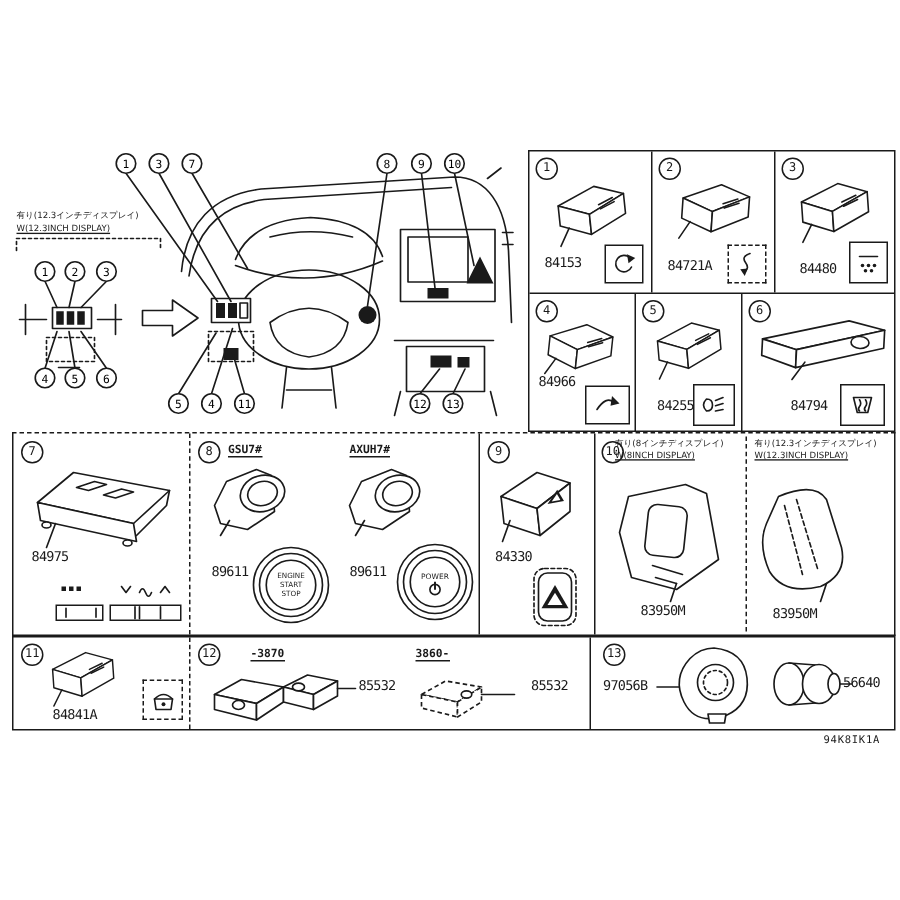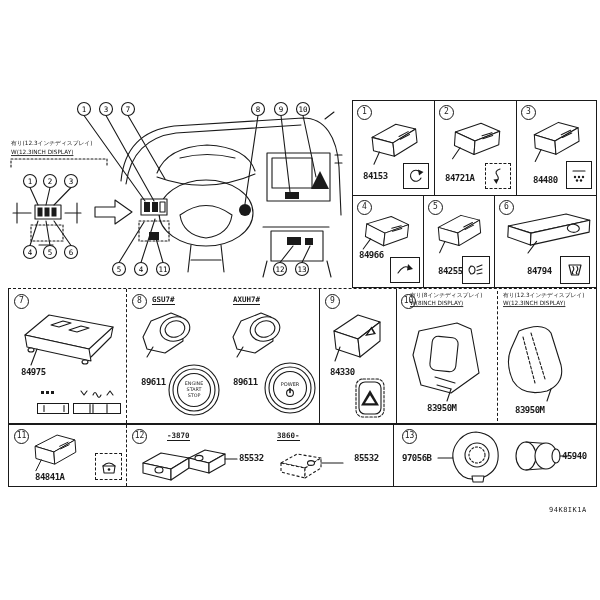--- a/index.html
+++ b/index.html
@@ -6,40 +6,40 @@
   body{width:600px;height:600px;background:#fff;position:relative;overflow:hidden;
        font-family:"DejaVu Sans",sans-serif;color:#1a1a1a;}
   .abs{position:absolute;}
   svg{display:block;overflow:visible;}
   .ln{stroke:#1a1a1a;fill:none;stroke-width:1.1;stroke-linejoin:round;stroke-linecap:round;}
   .fc{fill:#fff;stroke:#1a1a1a;stroke-width:1.1;stroke-linejoin:round;}
   .fk{fill:#1a1a1a;stroke:none;}
   .circ{position:absolute;width:13px;height:13px;border:1px solid #1a1a1a;border-radius:50%;
         font-size:8px;line-height:12px;text-align:center;background:#fff;
         font-family:"DejaVu Sans Mono",monospace;z-index:3;}
-  .part{position:absolute;font-family:"DejaVu Sans Mono",monospace;font-size:9px;font-weight:bold;
+  .part{position:absolute;font-family:"DejaVu Sans Mono",monospace;font-size:9px;font-weight:normal;
         letter-spacing:-0.5px;white-space:nowrap;z-index:3;text-align:center;}
   .hdr{position:absolute;font-family:"DejaVu Sans Mono",monospace;font-size:7.5px;font-weight:bold;
        border-bottom:1px solid #1a1a1a;white-space:nowrap;z-index:3;}
   .jp{position:absolute;font-size:6.5px;white-space:nowrap;transform:scale(.88);transform-origin:left top;z-index:3;}
   .jp.u{text-decoration:underline;}
   .band{position:absolute;border:1px solid #1a1a1a;box-sizing:border-box;background:#fff;}
   .sec{position:absolute;top:0;height:100%;box-sizing:border-box;}
   .sepd{border-left:1px dashed #1a1a1a;}
   .seps{border-left:1px solid #1a1a1a;}
   .gridbox{position:absolute;left:352px;top:100px;width:245px;height:188px;border:1px solid #1a1a1a;box-sizing:border-box;background:#fff;}
   .grow{display:flex;height:94px;box-sizing:border-box;}
   .grow.r2{border-top:1px solid #1a1a1a;}
   .gcell{position:relative;box-sizing:border-box;height:100%;}
   .gcell + .gcell{border-left:1px solid #1a1a1a;}
   .iconbox{position:absolute;border:1px solid #1a1a1a;background:#fff;display:flex;
            align-items:center;justify-content:center;box-sizing:border-box;z-index:2;}
   .iconbox.dashed{border-style:dashed;}
   .strip{position:absolute;border:1px solid #1a1a1a;box-sizing:border-box;background:#fff;}
-  .footer{position:absolute;font-family:"DejaVu Sans Mono",monospace;font-size:7px;letter-spacing:.5px;margin-top:17px;}
+  .footer{position:absolute;font-family:"DejaVu Sans Mono",monospace;font-size:7px;letter-spacing:.5px;}
 </style>
 </head>
 <body>
 
 <svg width="0" height="0" style="position:absolute">
   <defs>
     <g id="swiso">
       <path class="fc" d="M12,17 L38,6 L58,13 L33,25 Z"></path>
       <path class="fc" d="M12,17 L12,31 L33,39 L33,25 Z"></path>
       <path class="fc" d="M33,25 L58,13 L58,27 L33,39 Z"></path>
@@ -448,18 +448,18 @@
         <circle class="ln" stroke-dasharray="2,2" cx="31" cy="27" r="8"></circle>
         <path class="fc" d="M26,48 L38,48 L37,54 L27,54 Z"></path>
       </svg>
       <svg class="abs" style="left:118px;top:10px" width="52" height="42" viewBox="0 0 52 42">
         <ellipse class="fc" cx="14" cy="21" rx="10" ry="14"></ellipse>
         <path class="ln" d="M14,7 L34,8.5 M14,35 L34,33.5"></path>
         <ellipse class="fc" cx="34" cy="21" rx="11" ry="13"></ellipse>
         <ellipse class="fc" cx="44" cy="21" rx="4" ry="7"></ellipse>
         <path class="ln" d="M48,21 L56,21"></path>
       </svg>
-      <div class="part" style="left:168px;top:26px">45940</div>
+      <div class="part" style="left:168px;top:26px">56640</div>
     </div>
   </div>
 
   <div class="footer" style="left:549px;top:489px">94K8IK1A</div>
 </div>
 
 </body></html>

